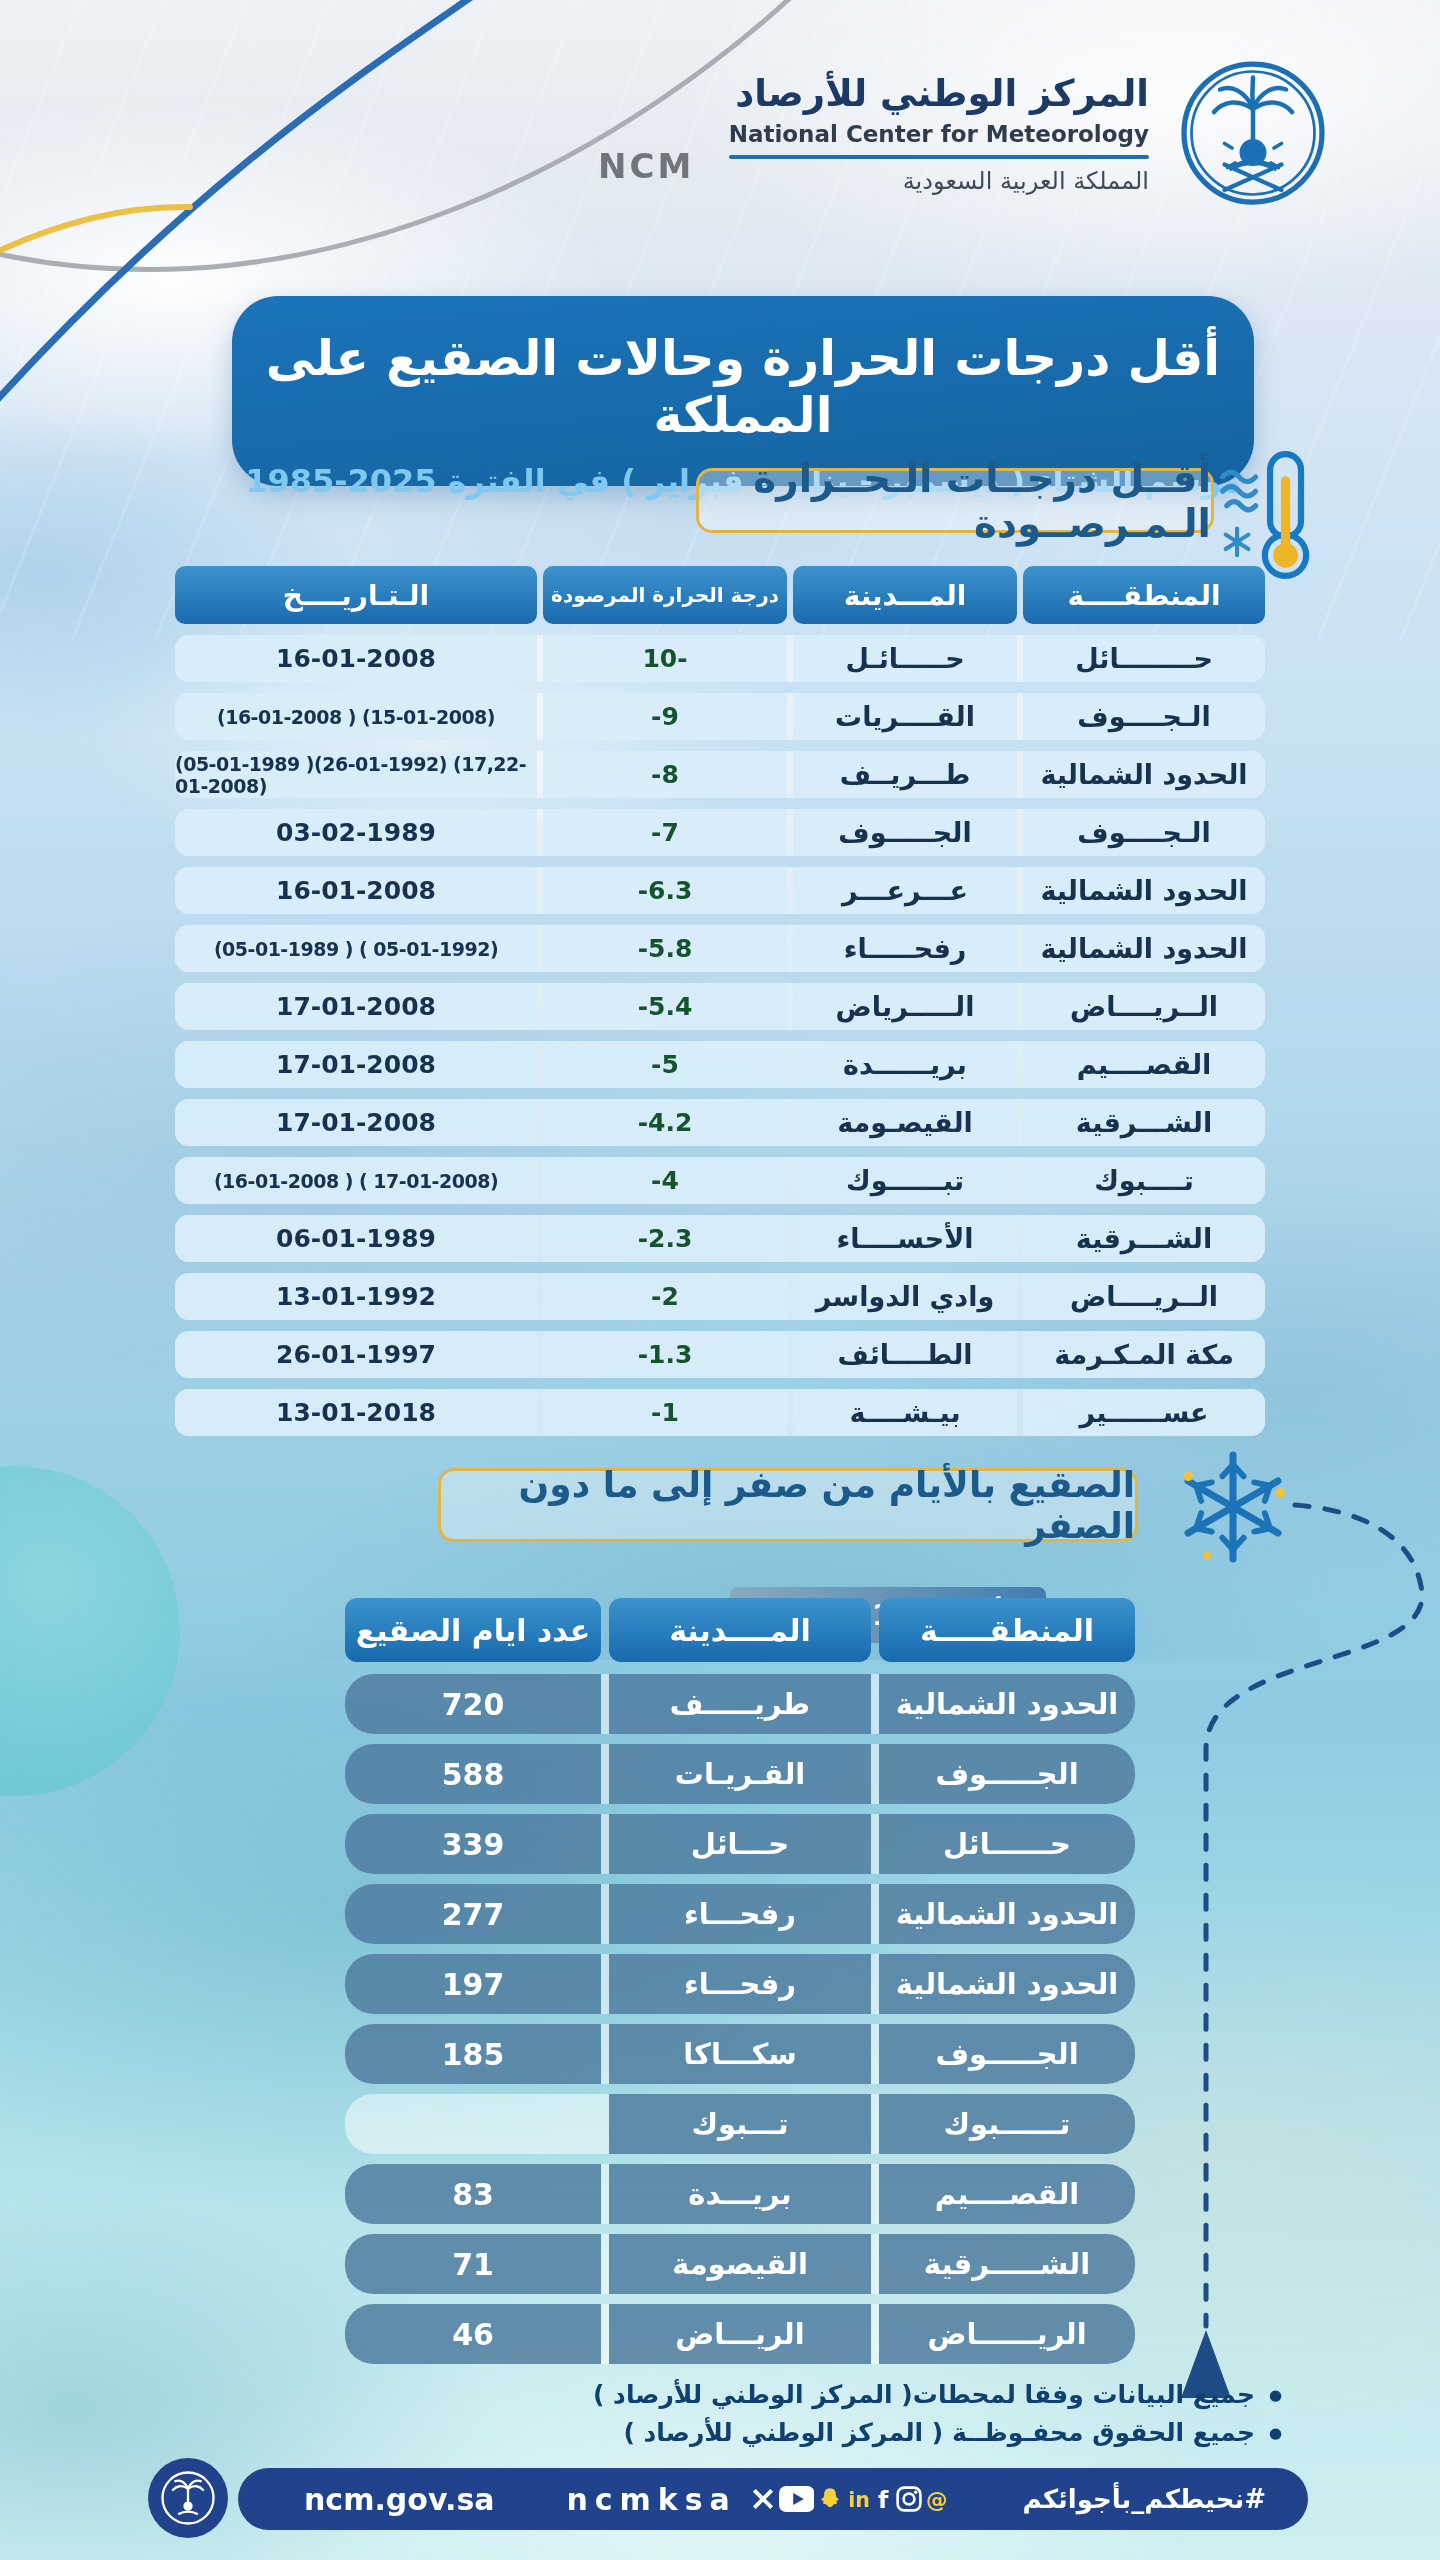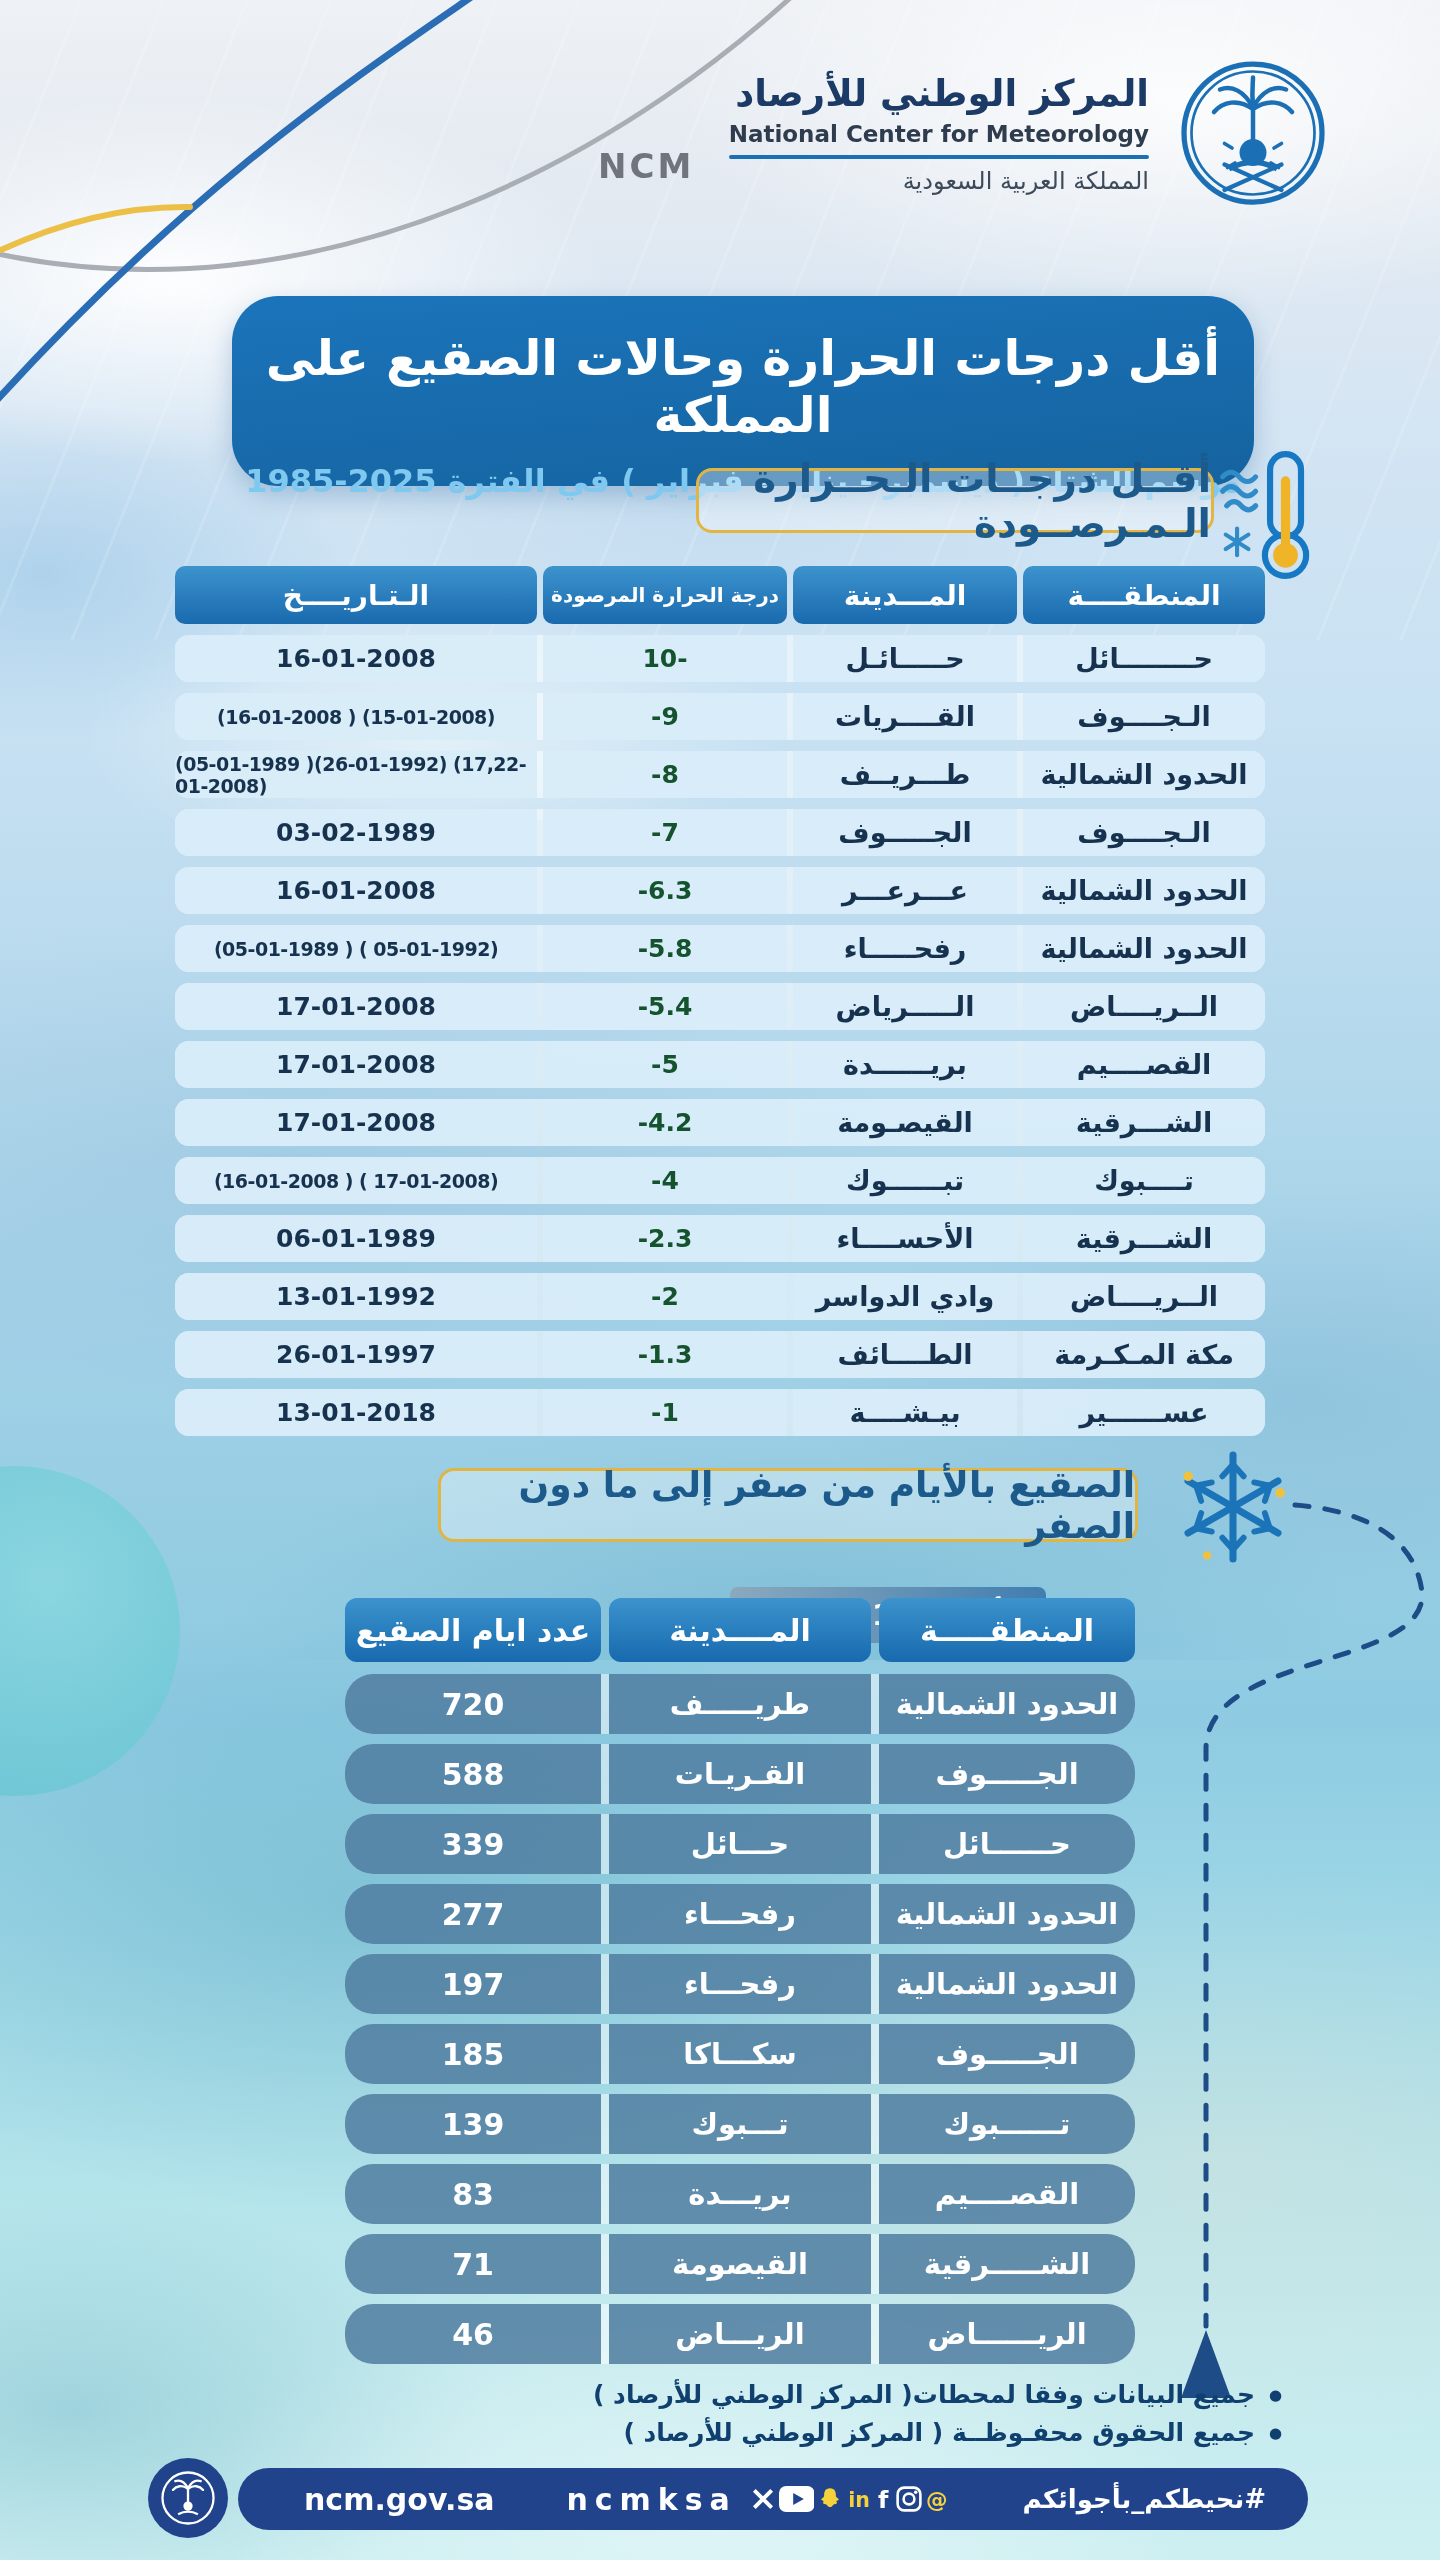--- a/index.html
+++ b/index.html
@@ -337,21 +337,20 @@
           <div class="td num">197</div>
         </div>
         <div class="t2-row">
           <div class="td">الجـــــوف</div>
           <div class="td">سكـــاكا</div>
           <div class="td num">185</div>
         </div>
         <div class="t2-row">
           <div class="td">تــــــبوك</div>
           <div class="td">تـــبوك</div>
-          <div class="td num">139</div>
         </div>
         <div class="t2-row">
           <div class="td">القصــــيم</div>
           <div class="td">بريـــدة</div>
           <div class="td num">83</div>
         </div>
         <div class="t2-row">
           <div class="td">الشـــــرقية</div>
           <div class="td">القيصومة</div>
           <div class="td num">71</div>

